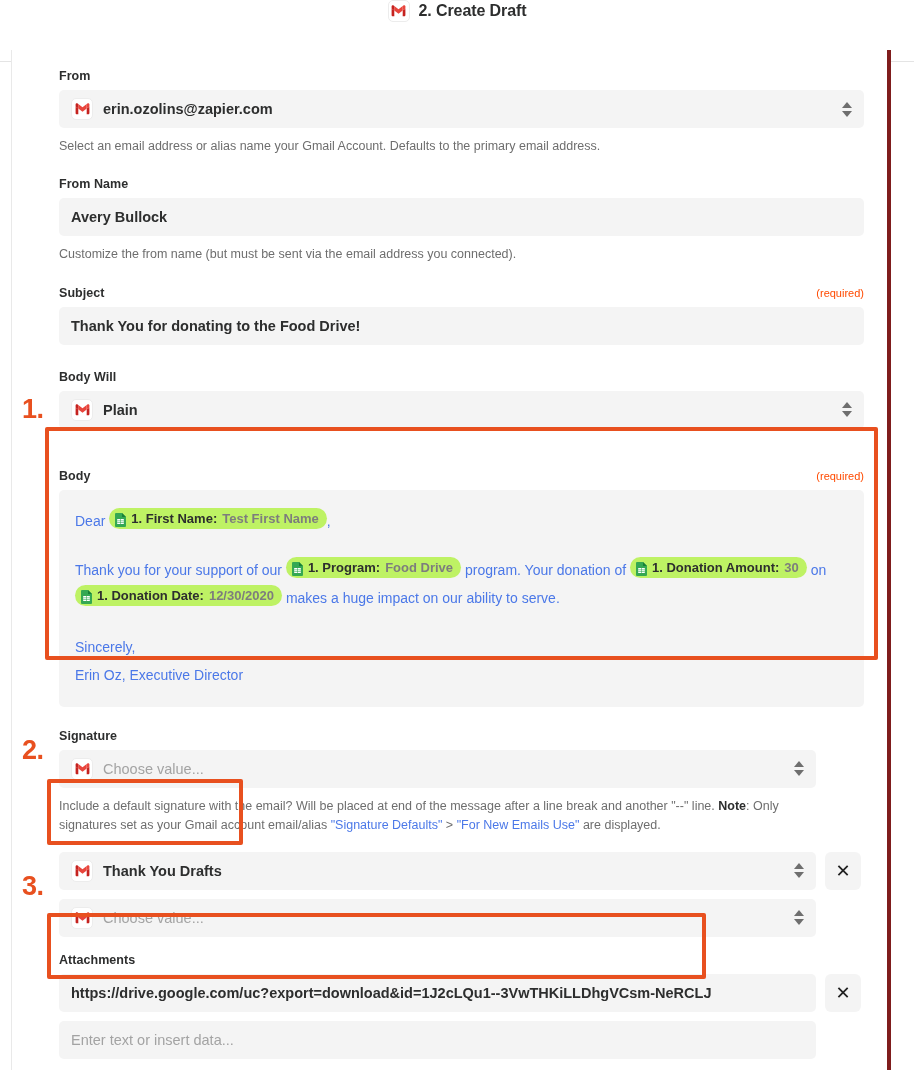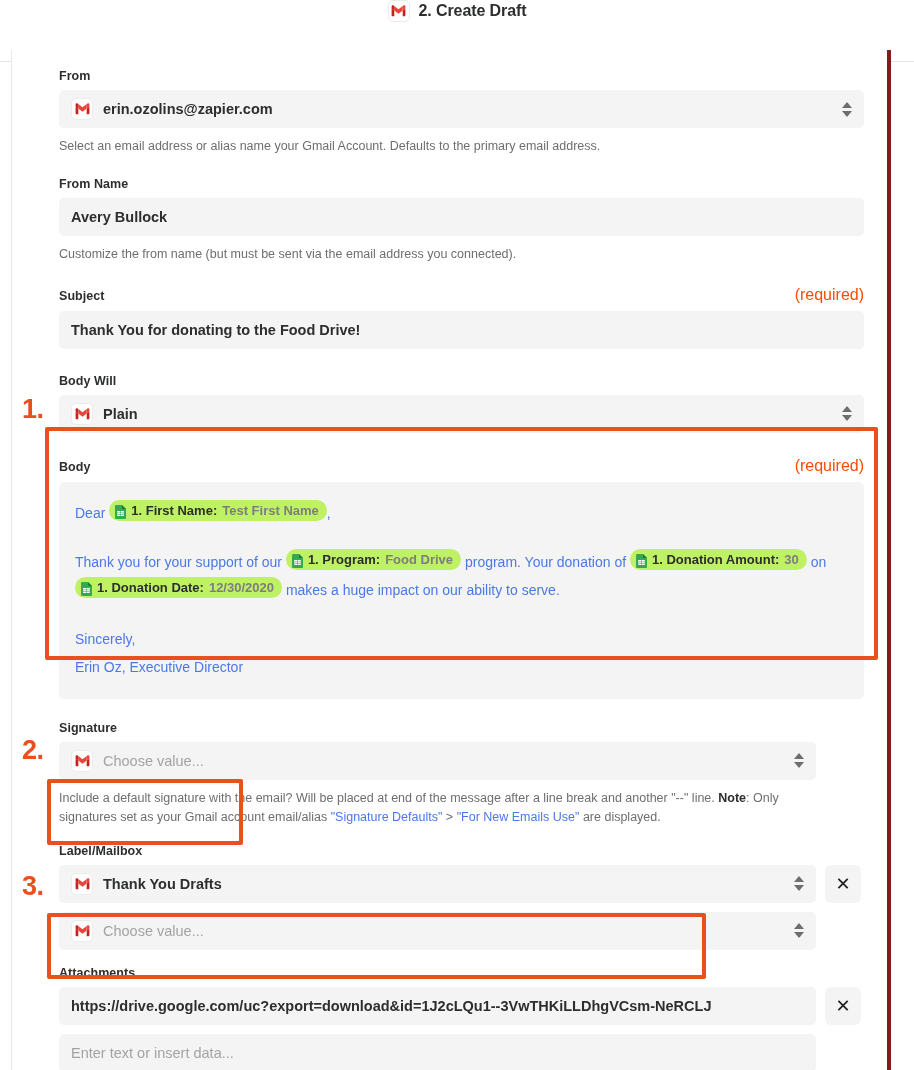--- a/index.html
+++ b/index.html
@@ -76,21 +76,21 @@
     align-items: baseline;
     justify-content: space-between;
   }
   .label {
     font-size: 12.5px;
     font-weight: bold;
     color: #2d2e2e;
     letter-spacing: 0.05px;
   }
   .required {
-    font-size: 16px;
+    font-size: 11px;
     color: #ff4a00;
   }
 
   .input {
     margin-top: 7px;
     height: 38px;
     background: #f4f4f4;
     border-radius: 5px;
     display: flex;
     align-items: center;
@@ -273,21 +273,21 @@
             </svg>
           </span>
           <span class="txt">Plain</span>
           <span class="stepper">
               <i class="up"></i>
               <i class="down"></i>
             </span>
         </div>
       </div>
 
-      <div class="field" style="margin-top:24px;">
+      <div class="field" style="margin-top:40px;">
         <div class="field-head">
           <span class="label">Body</span>
           <span class="required">(required)</span>
         </div>
         <div class="bodybox">
           <p><span>Dear</span>
             <span class="pill">
               <span class="sheet-ico">
                 <svg width="11" height="14" viewBox="0 0 11 14">
                     <path d="M1 0h6l4 4v9a1 1 0 0 1-1 1H1a1 1 0 0 1-1-1V1a1 1 0 0 1 1-1z" fill="#34a853"></path>
@@ -371,23 +371,20 @@
           <span class="txt">Choose value...</span>
           <span class="stepper">
               <i class="up"></i>
               <i class="down"></i>
             </span>
         </div>
         <div class="help" style="width:742px;"><span>Include a default signature with the email? Will be placed at end of the message after a line break and another "--" line. </span><b>Note</b><span>: Only signatures set as your Gmail account email/alias </span><a href="#">"Signature Defaults"</a><span> &gt; </span><a href="#">"For New Emails Use"</a><span> are displayed.</span></div>
       </div>
 
       <div class="field" style="margin-top:16px;">
-        <div class="field-head">
-          <span class="label">Label/Mailbox</span>
-        </div>
         <div class="row-with-x" style="margin-top:7px;">
           <div class="input" style="max-width:757px;">
             <span class="gicon">
               <svg width="15" height="12" viewBox="0 0 15 12">
                 <path d="M1.2 11.2h2.1V5.6L0.6 3.5v6.5c0 .66.27 1.2.6 1.2z" fill="#c5221f"></path>
                 <path d="M11.7 11.2h2.1c.33 0 .6-.54.6-1.2V3.5l-2.7 2.1v5.6z" fill="#c5221f"></path>
                 <path d="M11.7 1.1v4.5l2.7-2.1v-1.9c0-1.1-1.2-1.7-2-1.1l-.7.6z" fill="#e8453c"></path>
                 <path d="M3.3 5.6V1.1l4.2 3.1 4.2-3.1v4.5L7.5 8.8 3.3 5.6z" fill="#e8453c"></path>
                 <path d="M0.6 1.6v1.9l2.7 2.1V1.1l-.7-.6c-.8-.6-2 0-2 1.1z" fill="#c5221f"></path>
               </svg>

